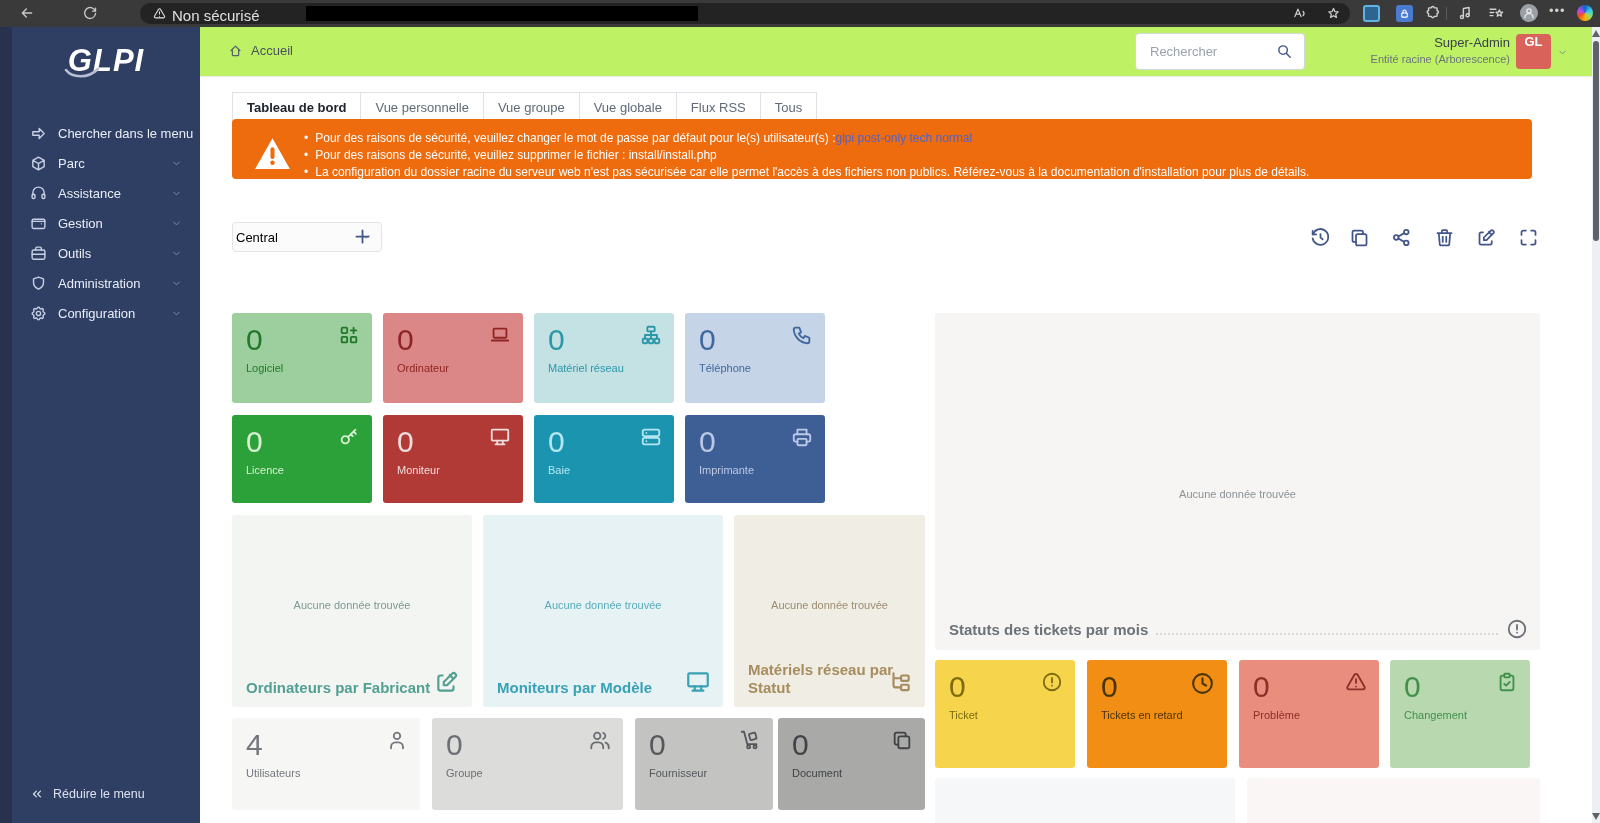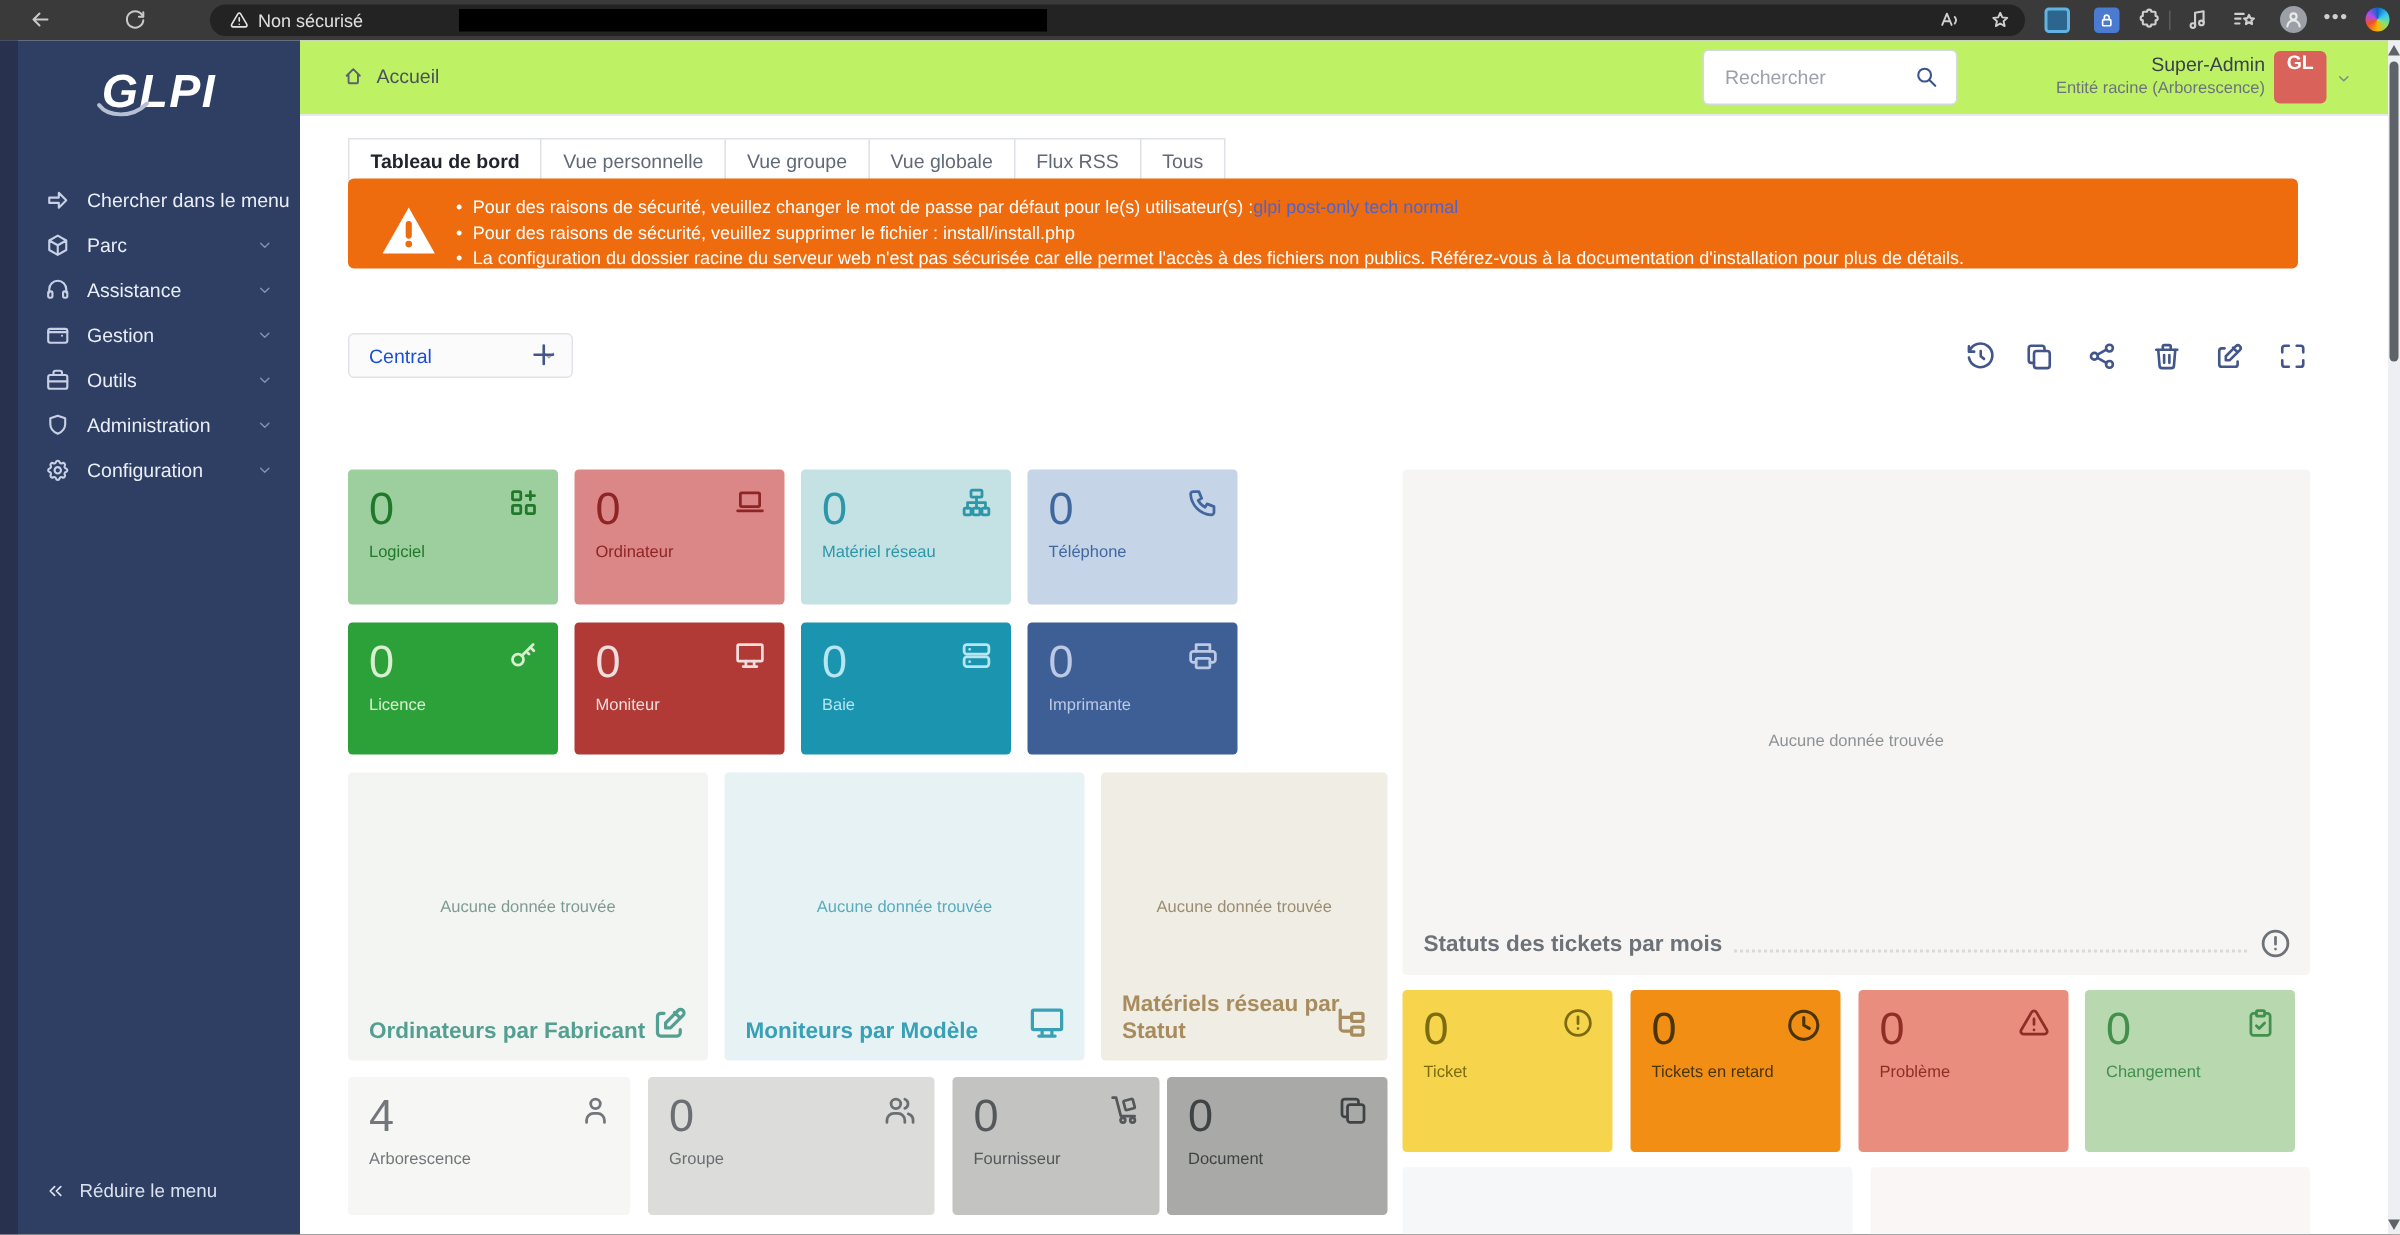--- a/index.html
+++ b/index.html
@@ -5,21 +5,21 @@
   html,body{margin:0;padding:0;background:#3a3a3a}
   .stage{position:relative;width:1600px;height:823px;background:#fff;overflow:hidden;
          font-family:"Liberation Sans",sans-serif;-webkit-font-smoothing:antialiased}
   svg.ic{fill:none;stroke:currentColor;stroke-width:2;stroke-linecap:round;stroke-linejoin:round;display:block}
 
   
   .bbar{position:absolute;left:0;top:0;width:1600px;height:27px;background:#3a3a3a}
   .bbtn{position:absolute;top:5px;width:16px;height:16px;color:#c9c9c9;cursor:pointer}
   .pill{position:absolute;left:140px;top:3px;width:1210px;height:21px;background:#232323;border-radius:11px}
   .pill .pwarn{position:absolute;left:13px;top:4px;width:13px;height:13px;color:#e3e3e3}
-  .pill .ptxt{position:absolute;left:32px;top:4px;font-size:12px;color:#e0e0e0;white-space:nowrap}
+  .pill .ptxt{position:absolute;left:32px;top:4px;font-size:15px;color:#e0e0e0;white-space:nowrap}
   .redacted{position:absolute;left:166px;top:3px;width:392px;height:15px;background:#000}
   .pill .pic{position:absolute;top:3px;width:15px;height:15px;color:#cfcfcf;cursor:pointer}
   .bic{position:absolute;top:5px;width:17px;height:17px;color:#cfcfcf;cursor:pointer}
   .bdiv{position:absolute;left:1446px;top:7px;width:1px;height:13px;background:#5c5c5c}
   .b-shot{position:absolute;left:1363px;top:5px;width:13px;height:13px;border-radius:3px;background:#2e658f;border:2px solid #5fb4e4;cursor:pointer}
   .b-pass{position:absolute;left:1396px;top:5px;width:17px;height:17px;border-radius:3px;background:#4a7bd0;cursor:pointer}
   .b-pass svg{position:absolute;left:3px;top:3px;width:11px;height:11px;color:#fff;stroke-width:2.4}
   .b-prof{position:absolute;left:1520px;top:4px;width:18px;height:18px;border-radius:50%;background:#9aa0a6;cursor:pointer}
   .b-prof svg{position:absolute;left:2px;top:2px;width:14px;height:14px;color:#e9e9e9;stroke-width:2.4}
   .b-dots{position:absolute;left:1549px;top:3px;color:#cfcfcf;font-size:13px;letter-spacing:1px;cursor:pointer}
@@ -61,21 +61,21 @@
   .tab.active{font-weight:700;color:#20252d;border-bottom-color:#fff}
 
   .banner{position:absolute;left:32px;top:92px;width:1300px;height:60px;background:#ee6b0e;border-radius:4px;color:#fff}
   .bwarn{position:absolute;left:20px;top:15px;width:41px;height:41px;color:#fff}
   .blines{position:absolute;left:72px;top:11px;font-size:12px;line-height:17px}
   .bline{display:flex;white-space:nowrap}
   .bline::before{content:"•";margin-right:7px}
   .blink{color:#5163c9;cursor:pointer}
 
   .dselect{position:absolute;left:32px;top:195px;width:150px;height:30px;border:1px solid #e0e3e8;border-radius:4px;background:#fbfbfc;
-           font-size:13px;color:#1d4ed8;display:flex;align-items:center;padding-left:13px;box-sizing:border-box;cursor:pointer}
+           font-size:13px;color:#000000;display:flex;align-items:center;padding-left:3px;box-sizing:border-box;cursor:pointer}
   .dselect .chev{position:absolute;right:9px;width:12px;height:12px;color:#98a1ae}
   .addbtn{position:absolute;left:152px;top:199px;width:21px;height:21px;color:#42568b;cursor:pointer}
   .ticon{position:absolute;top:200px;width:21px;height:21px;color:#42568b;cursor:pointer}
 
   
   .kpi{position:absolute;border-radius:3px;padding:8px 14px;box-sizing:border-box;cursor:pointer}
   .kpi .val{font-size:30px;line-height:38px;font-weight:400}
   .kpi .lbl{font-size:11px;margin-top:3px;white-space:nowrap}
   .kpi .cicon{position:absolute;top:11px;right:12px;width:22px;height:22px}
   .c-logiciel{background:#9ccf9d;color:#20792a}    .c-ordinateur{background:#db8787;color:#8f2424}
@@ -631,21 +631,21 @@
     <div class="kpi c-changement" style="left:1190px;top:633px;width:140px;height:108px">
       <div class="val">0</div>
       <div class="lbl">Changement</div>
       <svg class="ic cicon">
           <use href="#i-clip"></use>
         </svg>
     </div>
 
     <div class="kpi c-utilisateurs" style="left:32px;top:691px;width:188px;height:92px">
       <div class="val">4</div>
-      <div class="lbl">Arborescence</div>
+      <div class="lbl">Utilisateurs</div>
       <svg class="ic cicon">
           <use href="#i-user"></use>
         </svg>
     </div>
     <div class="kpi c-groupe" style="left:232px;top:691px;width:191px;height:92px">
       <div class="val">0</div>
       <div class="lbl">Groupe</div>
       <svg class="ic cicon">
           <use href="#i-users"></use>
         </svg>

